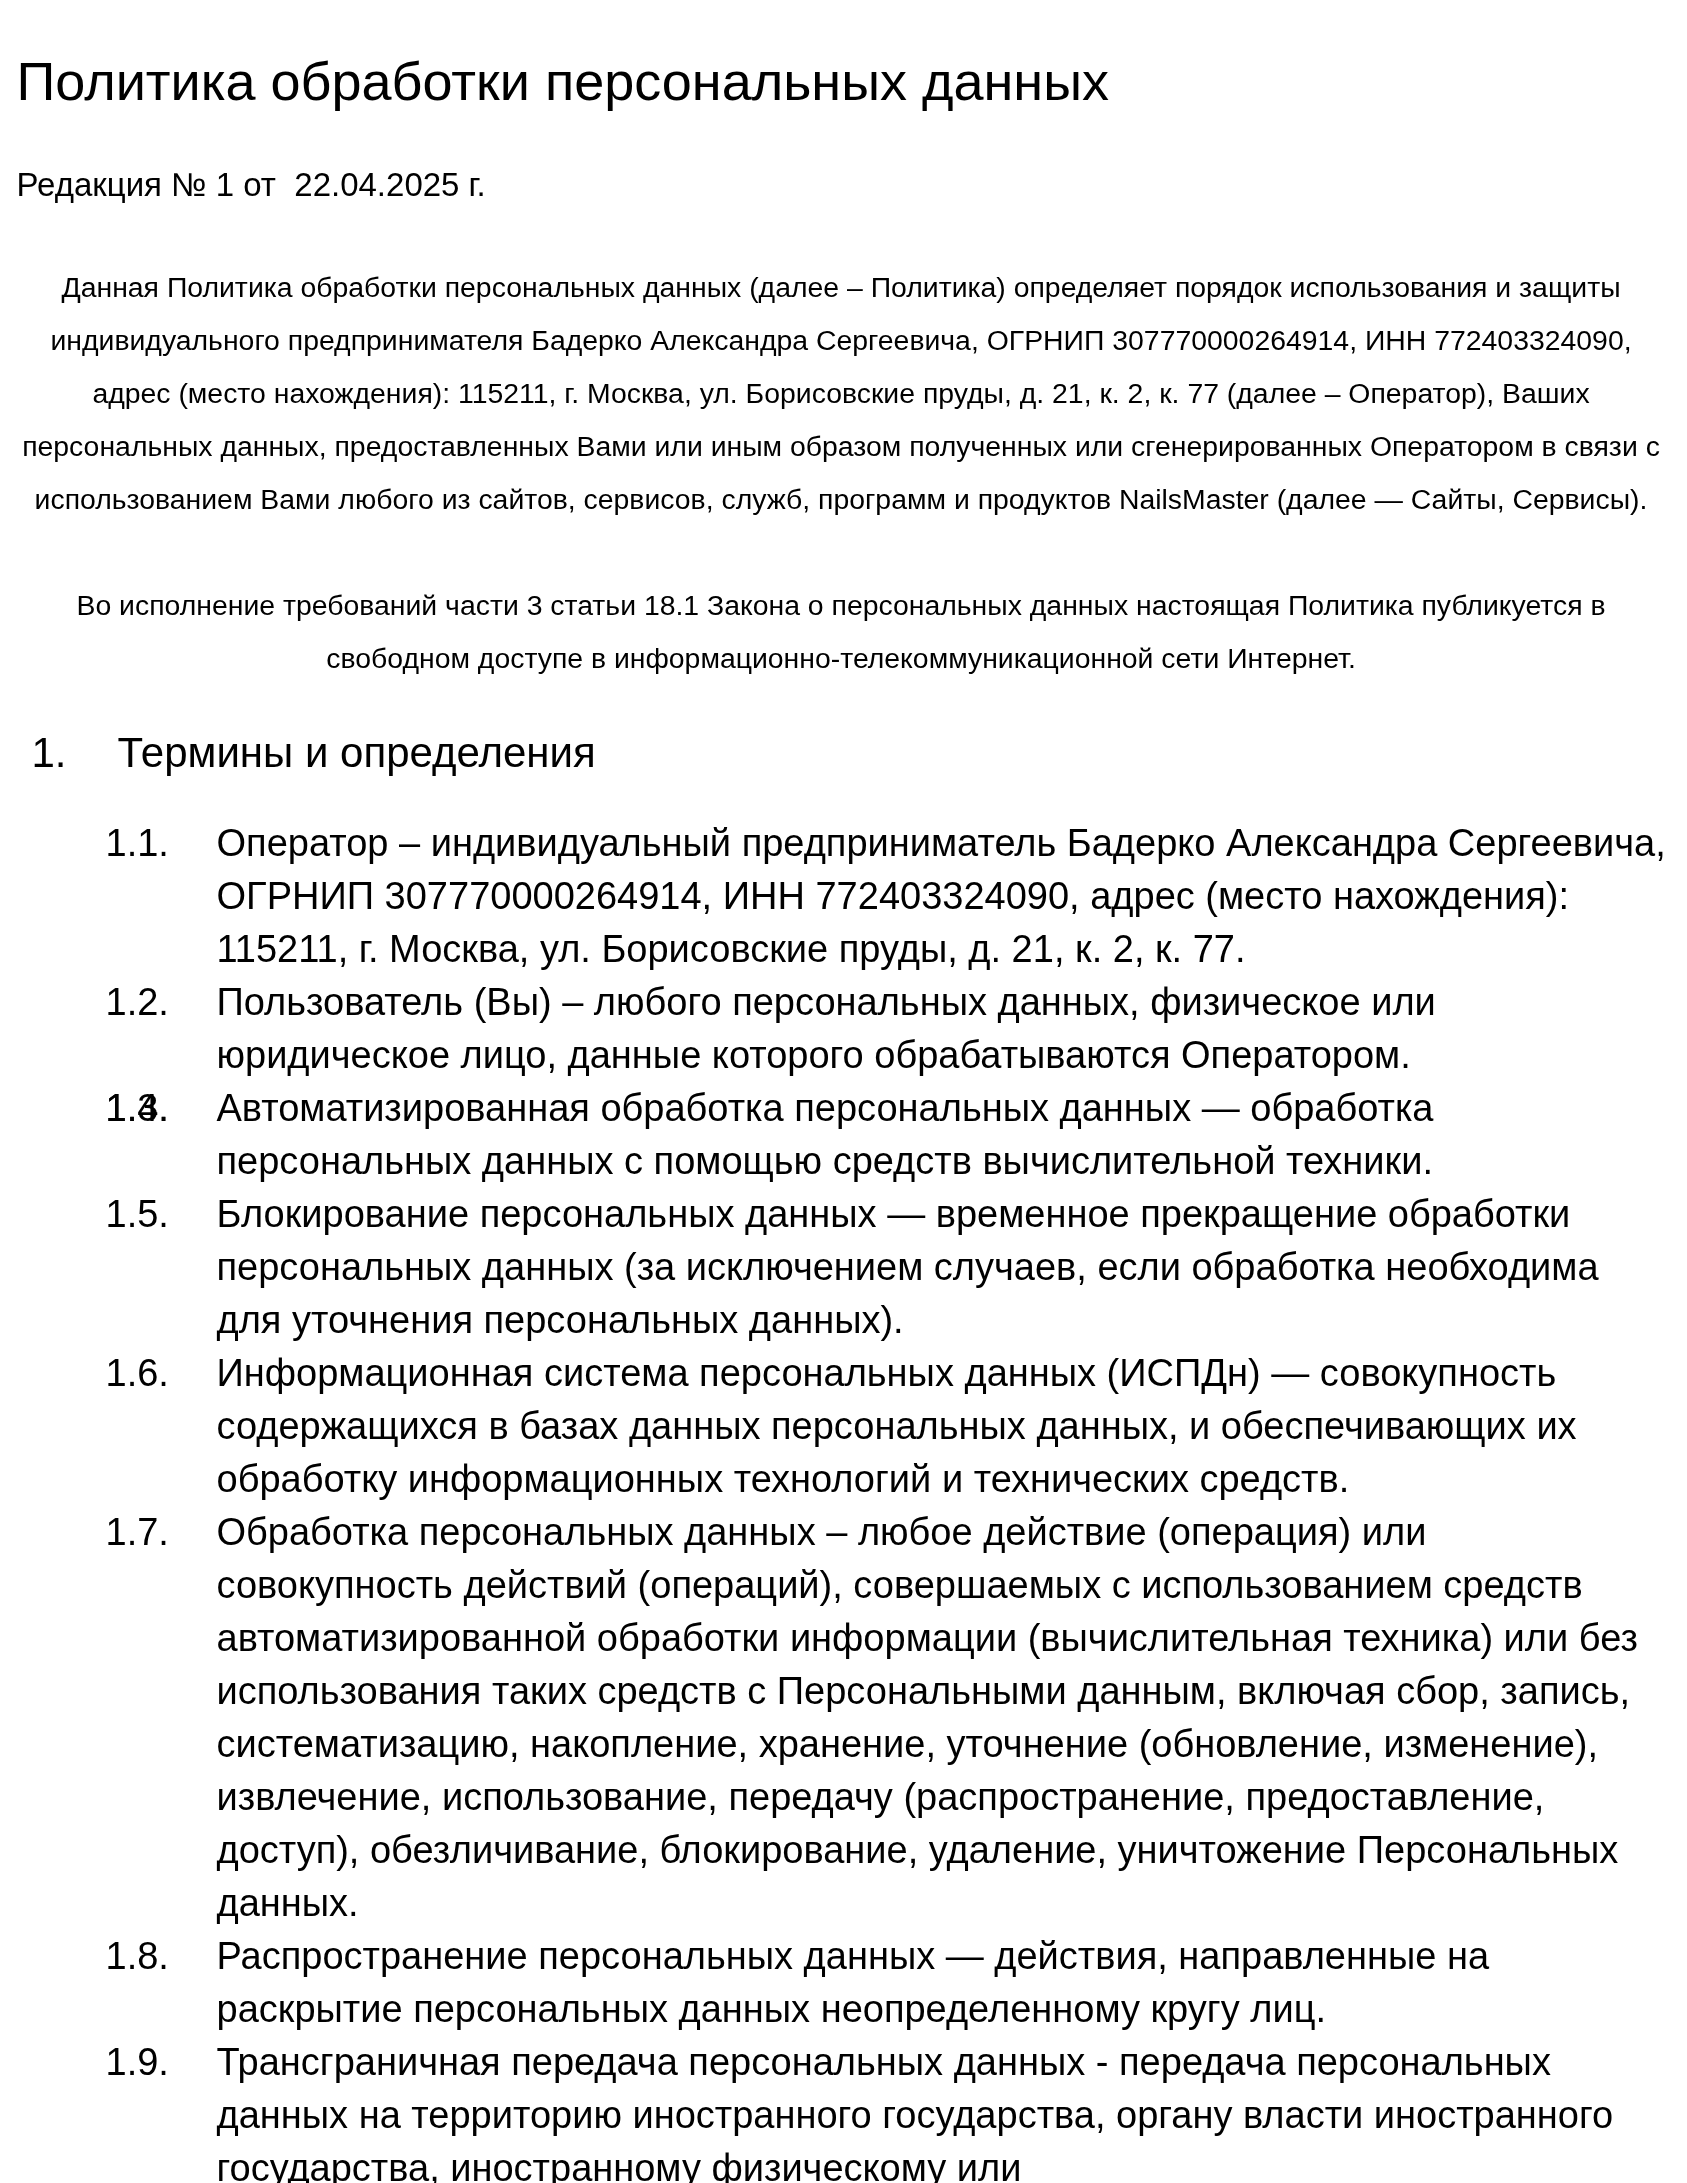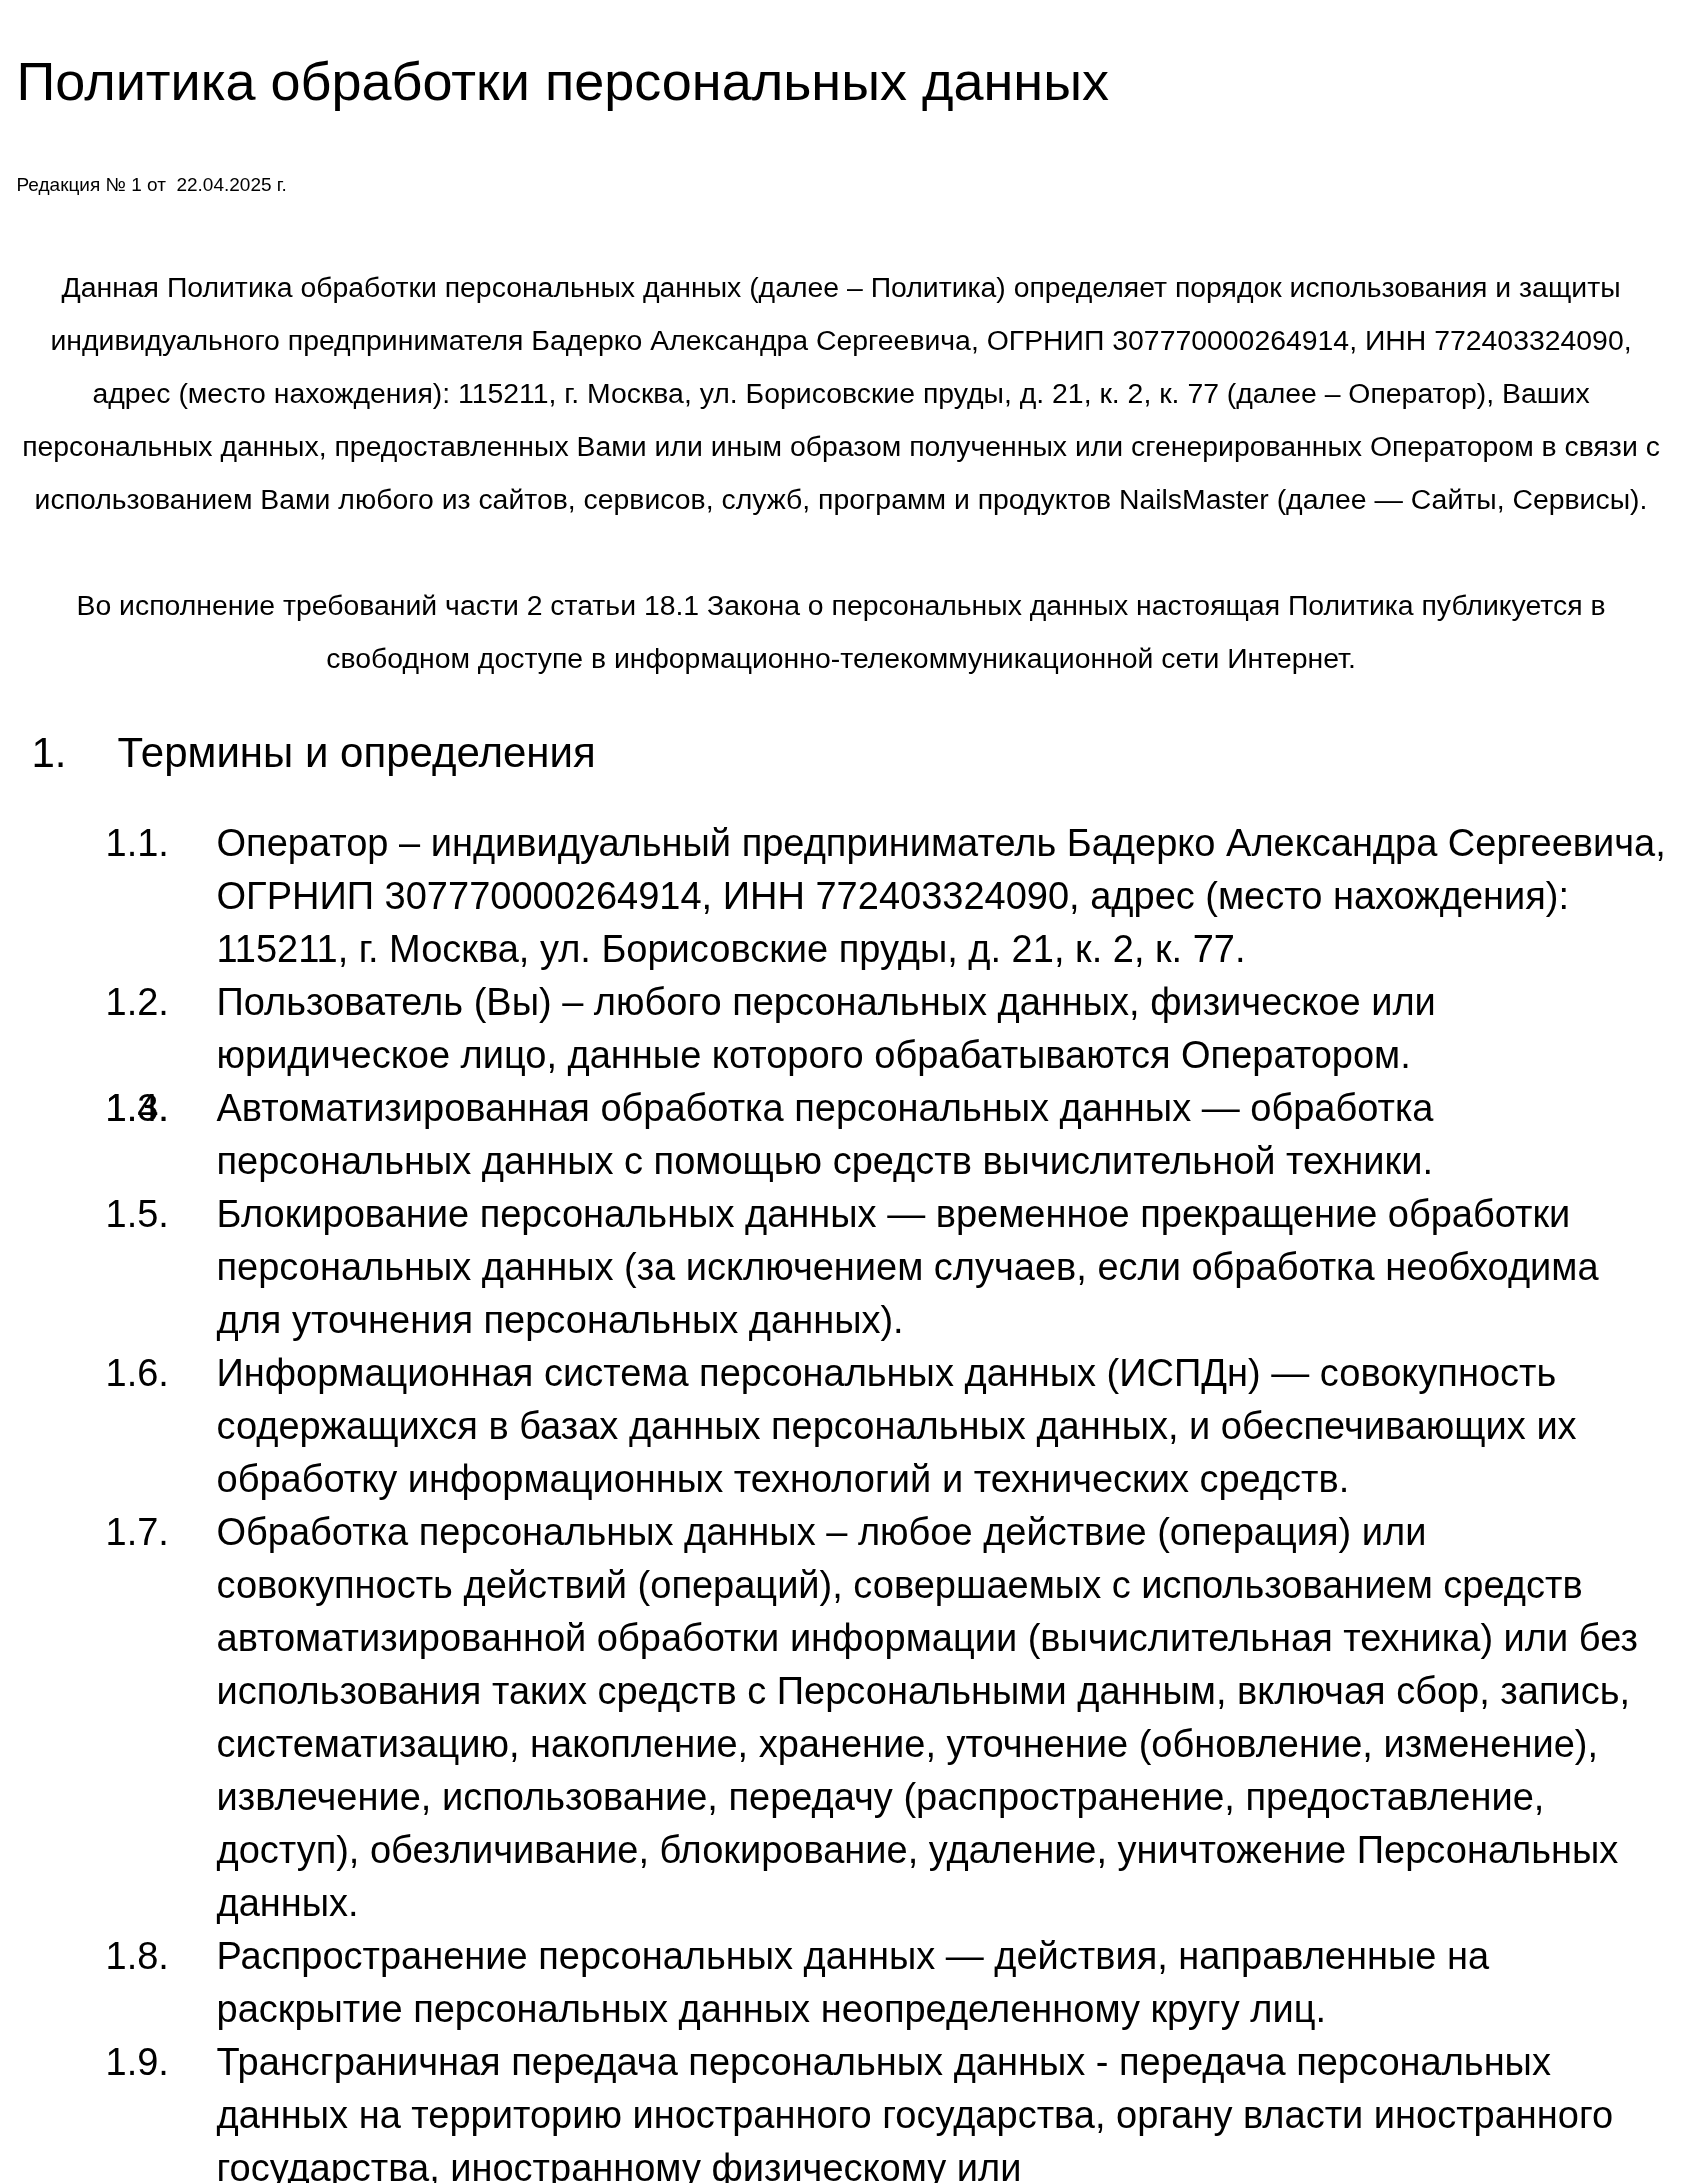--- a/index.html
+++ b/index.html
@@ -21,21 +21,21 @@
     padding: 48px 20px 0 16.5px;
   }
   .doc-title {
     font-size: 54px;
     font-weight: 400;
     line-height: 66px;
     margin: 0;
     white-space: nowrap;
   }
   .revision {
-    font-size: 19px;
+    font-size: 33px;
     line-height: 53px;
     margin-top: 44px;
     white-space: pre-wrap;
   }
   .para {
     font-size: 28.4px;
     line-height: 53px;
     margin-top: 53px;
     width: 1649px;
     text-align: center;
@@ -77,21 +77,21 @@
 <body>
 
 <div class="page">
 
   <h1 class="doc-title">Политика обработки персональных данных</h1>
 
   <div class="revision">Редакция № 1 от  22.04.2025 г.</div>
 
   <div class="para first">Данная Политика обработки персональных данных (далее – Политика) определяет порядок использования и защиты индивидуального предпринимателя Бадерко Александра Сергеевича, ОГРНИП 307770000264914, ИНН 772403324090, адрес (место нахождения): 115211, г. Москва, ул. Борисовские пруды, д. 21, к. 2, к. 77 (далее – Оператор), Ваших персональных данных, предоставленных Вами или иным образом полученных или сгенерированных Оператором в связи с использованием Вами любого из сайтов, сервисов, служб, программ и продуктов NailsMaster (далее — Сайты, Сервисы).</div>
 
-  <div class="para">Во исполнение требований части 2 статьи 18.1 Закона о персональных данных настоящая Политика публикуется в свободном доступе в информационно-телекоммуникационной сети Интернет.</div>
+  <div class="para">Во исполнение требований части 3 статьи 18.1 Закона о персональных данных настоящая Политика публикуется в свободном доступе в информационно-телекоммуникационной сети Интернет.</div>
 
   <div class="section-heading">
     <span class="sec-num">1.</span><span>Термины и определения</span>
   </div>
 
   <div class="terms-list">
 
     <div class="term-item">
       <span class="num">1.1.</span>
       <span>Оператор – индивидуальный предприниматель Бадерко Александра Сергеевича, ОГРНИП 307770000264914, ИНН 772403324090, адрес (место нахождения): 115211, г. Москва, ул. Борисовские пруды, д. 21, к. 2, к. 77.</span>

